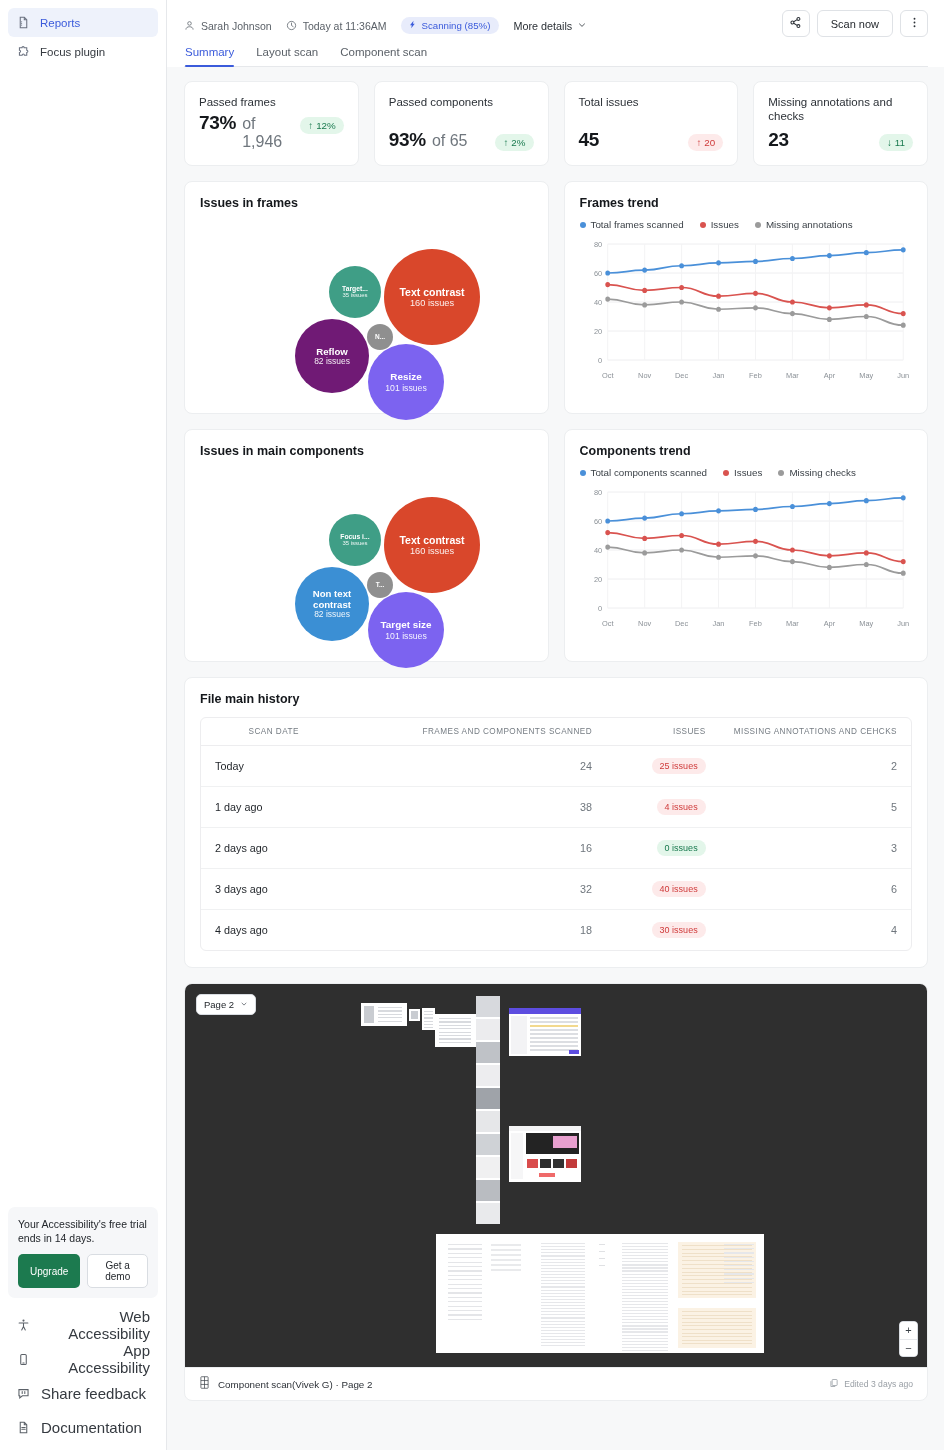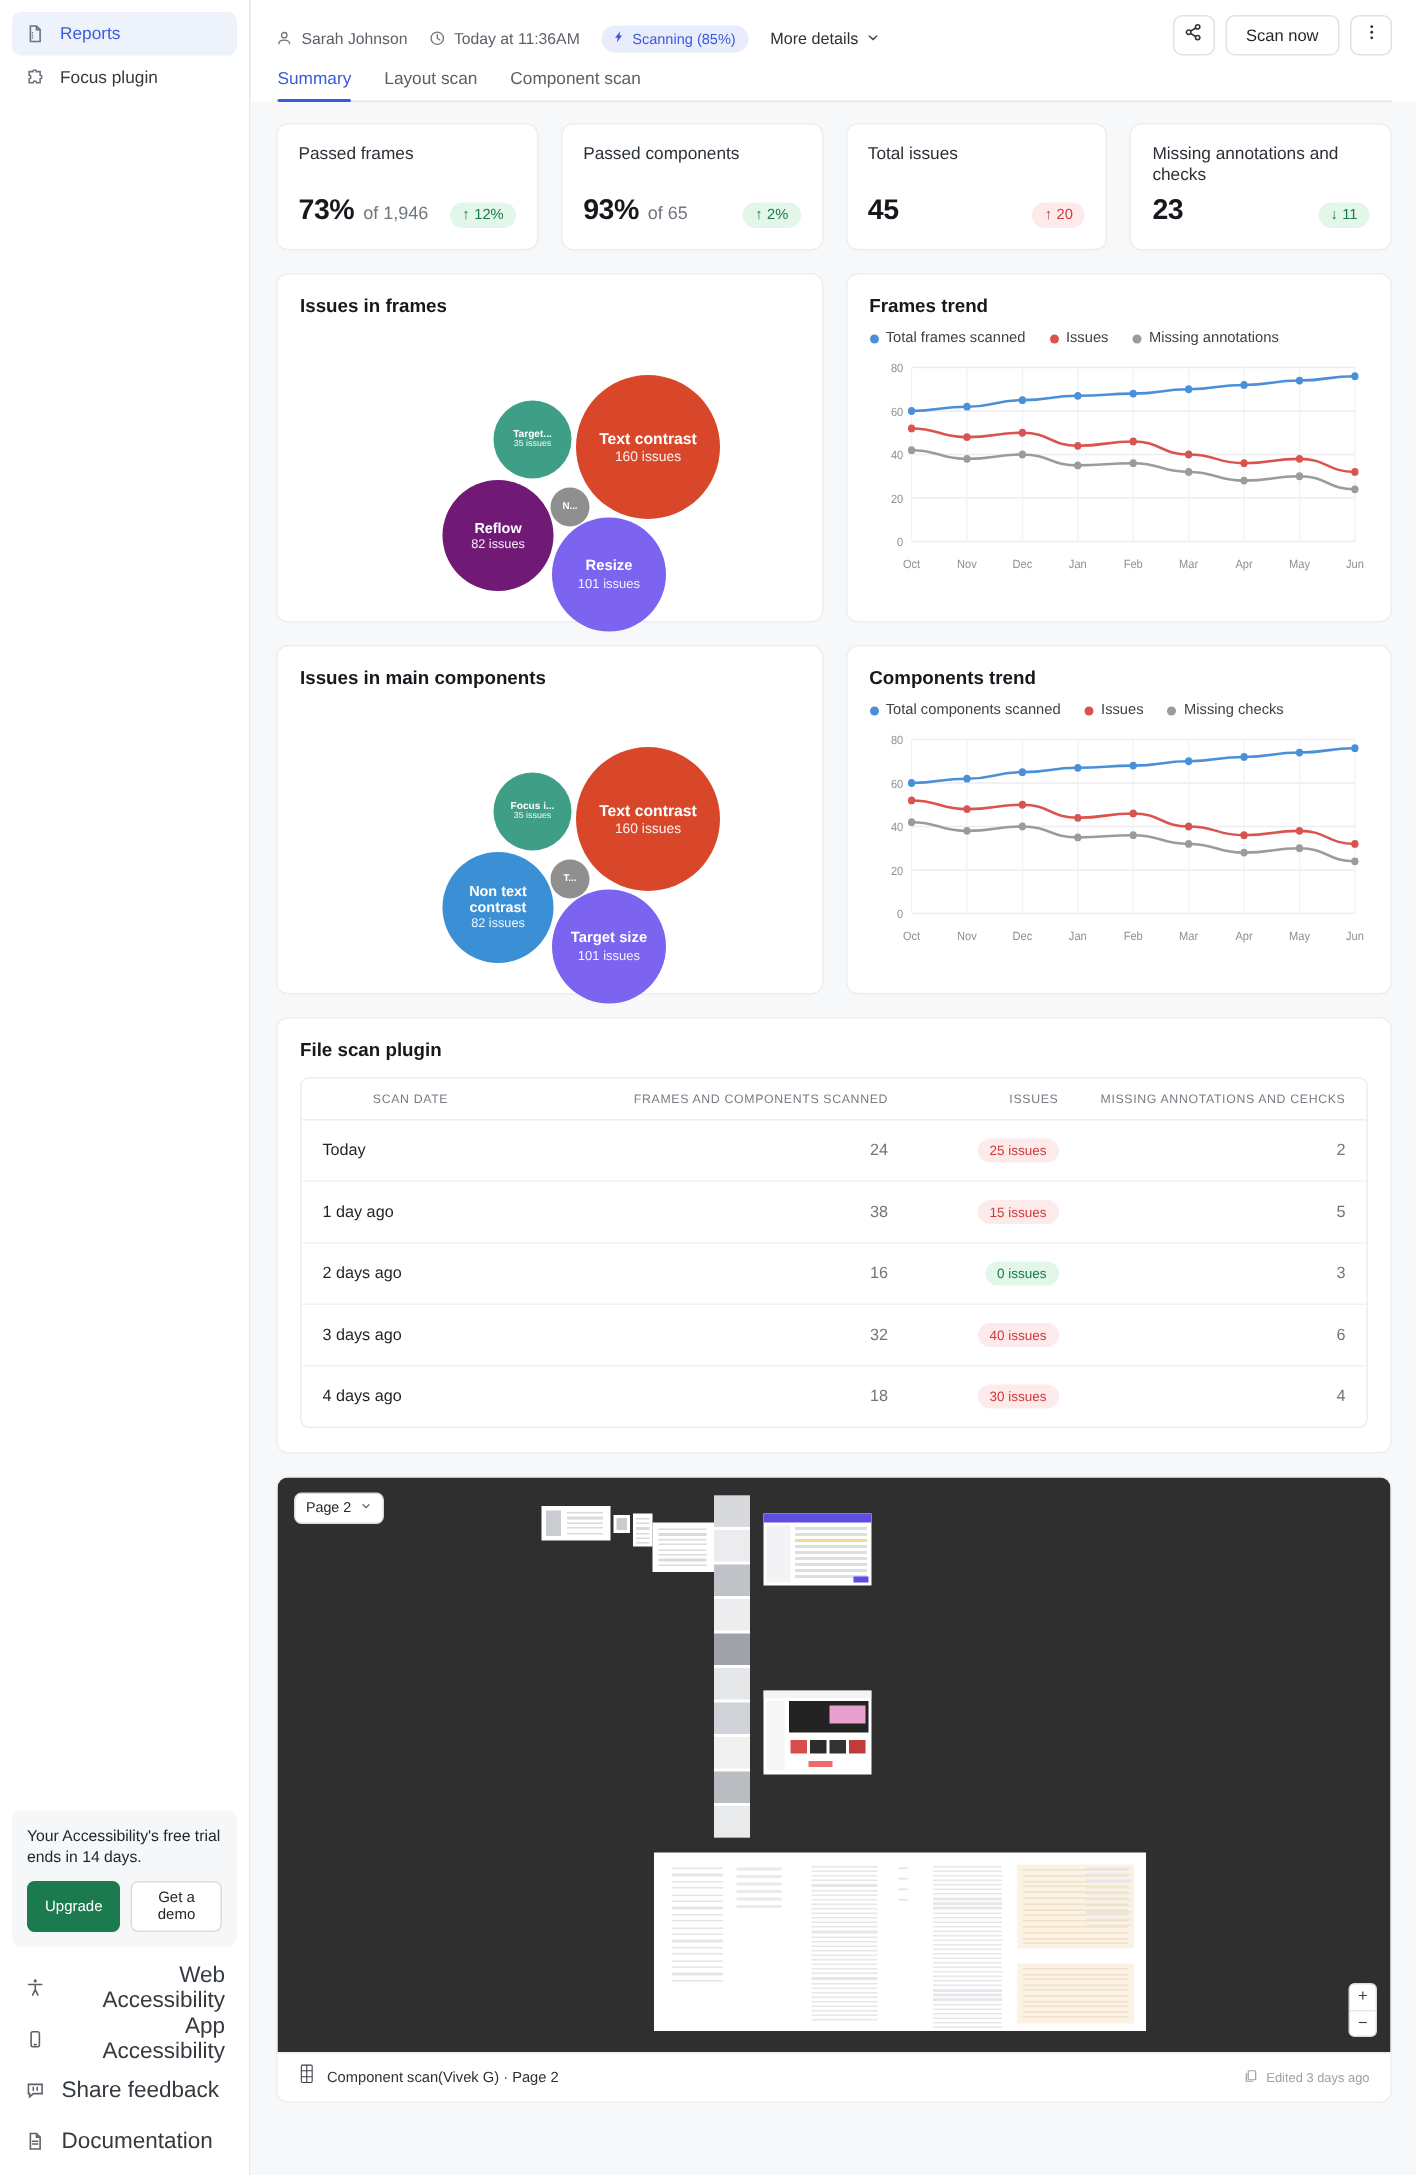--- a/index.html
+++ b/index.html
@@ -96,21 +96,21 @@
 
   
   .kpi-row { display: grid; grid-template-columns: repeat(4, 1fr); gap: 15px; }
   .kpi-card {
     background: #fff; border: 1px solid #eceef0; border-radius: 8px;
     padding: 13px 14px 14px 14px; height: 85px; position: relative;
   }
   .kpi-label { font-size: 11.5px; color: #2c3137; line-height: 1.25; }
   .kpi-bottom { display: flex; align-items: baseline; gap: 6px; position: absolute; left: 14px; right: 14px; bottom: 14px; }
   .kpi-value { font-size: 19px; font-weight: 700; color: #15181c; letter-spacing: -0.3px; }
-  .kpi-of { font-size: 12px; color: #6f767d; }
+  .kpi-of { font-size: 16px; color: #6f767d; }
   .kpi-chip {
     margin-left: auto; display: inline-flex; align-items: center; gap: 3px;
     font-size: 9.8px; font-weight: 500; padding: 3px 8px; border-radius: 11px;
   }
   .chip-up-green { background: #e3f6ea; color: #18794e; }
   .chip-up-red { background: #fdeaea; color: #cf3b3b; }
   .chip-down-green { background: #e3f6ea; color: #18794e; }
 
   
   .panel-row { display: grid; grid-template-columns: 1fr 1fr; gap: 15px; margin-top: 15px; }
@@ -589,42 +589,42 @@
                 <circle cx="230" cy="77.6" r="2.6" fill="#9b9b9b"></circle>
                 <circle cx="270" cy="83.4" r="2.6" fill="#9b9b9b"></circle>
                 <circle cx="310" cy="80.5" r="2.6" fill="#9b9b9b"></circle>
                 <circle cx="350" cy="89.2" r="2.6" fill="#9b9b9b"></circle>
               </svg>
           </div>
         </div>
       </div>
 
       <div class="table-panel">
-        <div class="panel-title">File scan plugin</div>
+        <div class="panel-title">File main history</div>
         <div class="table-box">
           <table>
             <thead>
               <tr>
                 <th style="width:22%">SCAN DATE</th>
                 <th class="num" style="width:38%">FRAMES AND COMPONENTS SCANNED</th>
                 <th class="num" style="width:17%">ISSUES</th>
                 <th class="num" style="width:23%">MISSING ANNOTATIONS AND CEHCKS</th>
               </tr>
             </thead>
             <tbody id="scan-rows">
                 <tr>
                   <td>Today</td>
                   <td class="num muted">24</td>
                   <td class="num"><span class="pill pill-red">25 issues</span></td>
                   <td class="num muted">2</td>
                 </tr>
                 <tr>
                   <td>1 day ago</td>
                   <td class="num muted">38</td>
-                  <td class="num"><span class="pill pill-red">15 issues</span></td>
+                  <td class="num"><span class="pill pill-red">4 issues</span></td>
                   <td class="num muted">5</td>
                 </tr>
                 <tr>
                   <td>2 days ago</td>
                   <td class="num muted">16</td>
                   <td class="num"><span class="pill pill-green">0 issues</span></td>
                   <td class="num muted">3</td>
                 </tr>
                 <tr>
                   <td>3 days ago</td>

